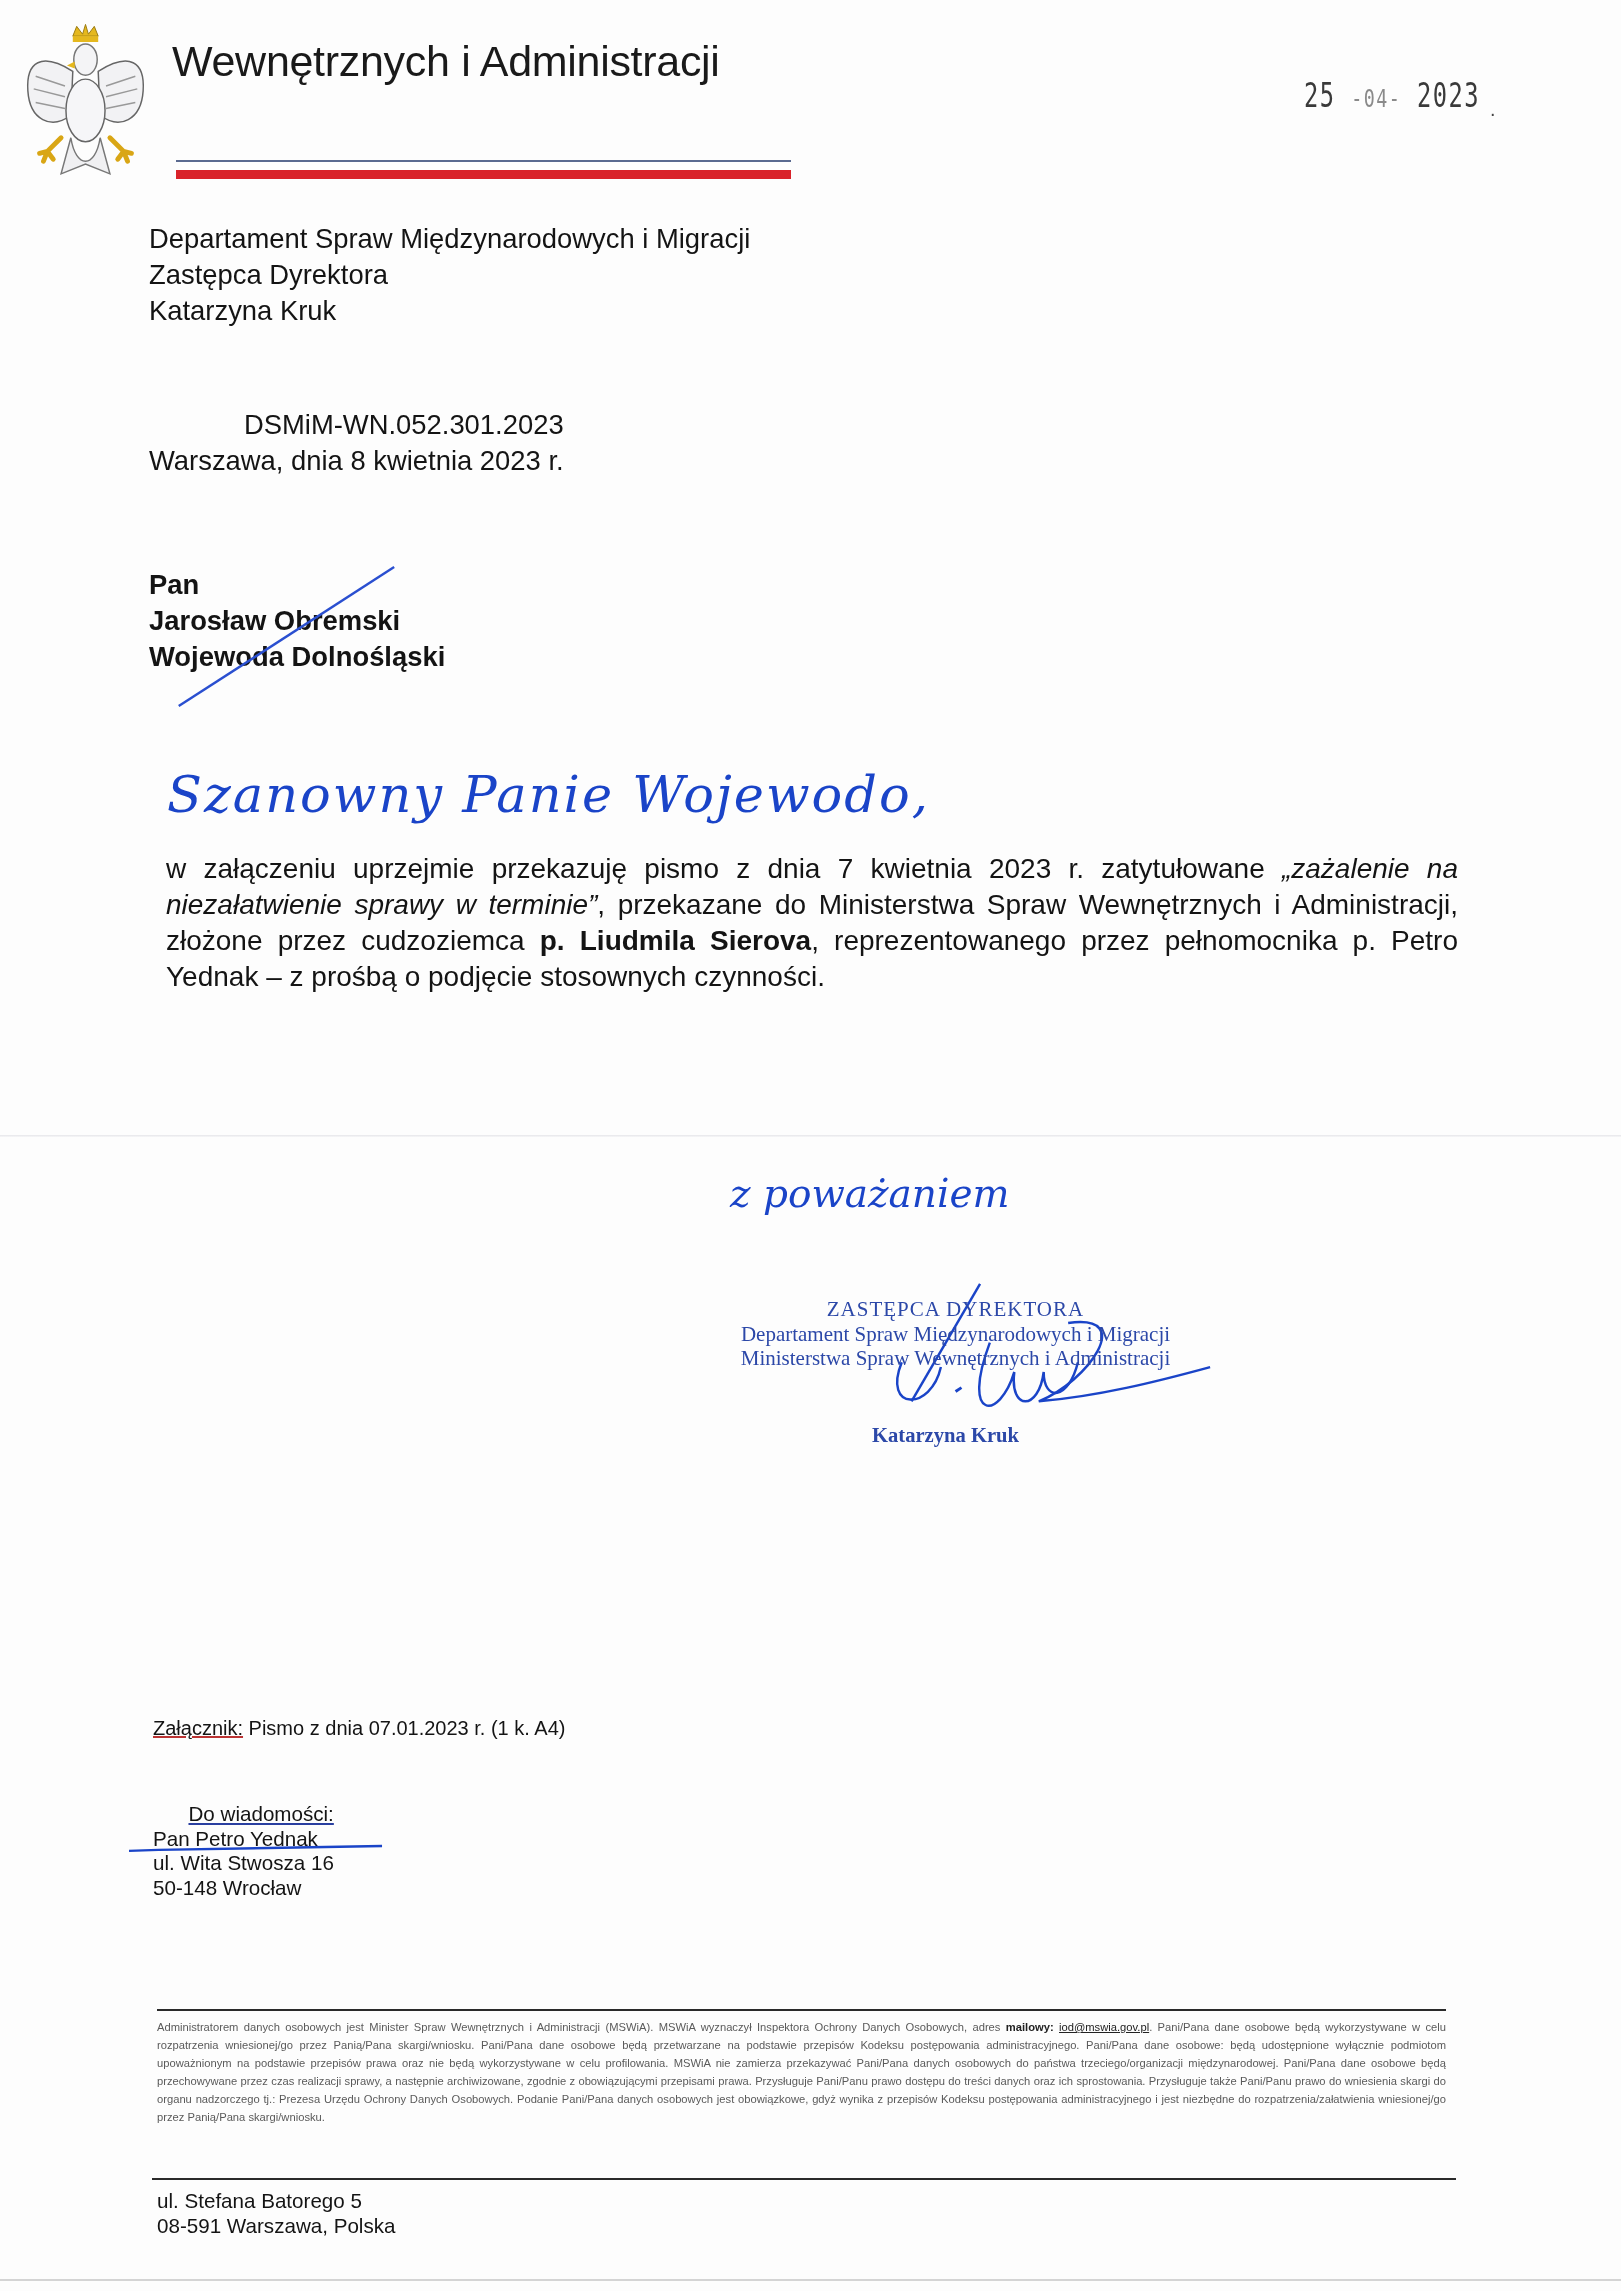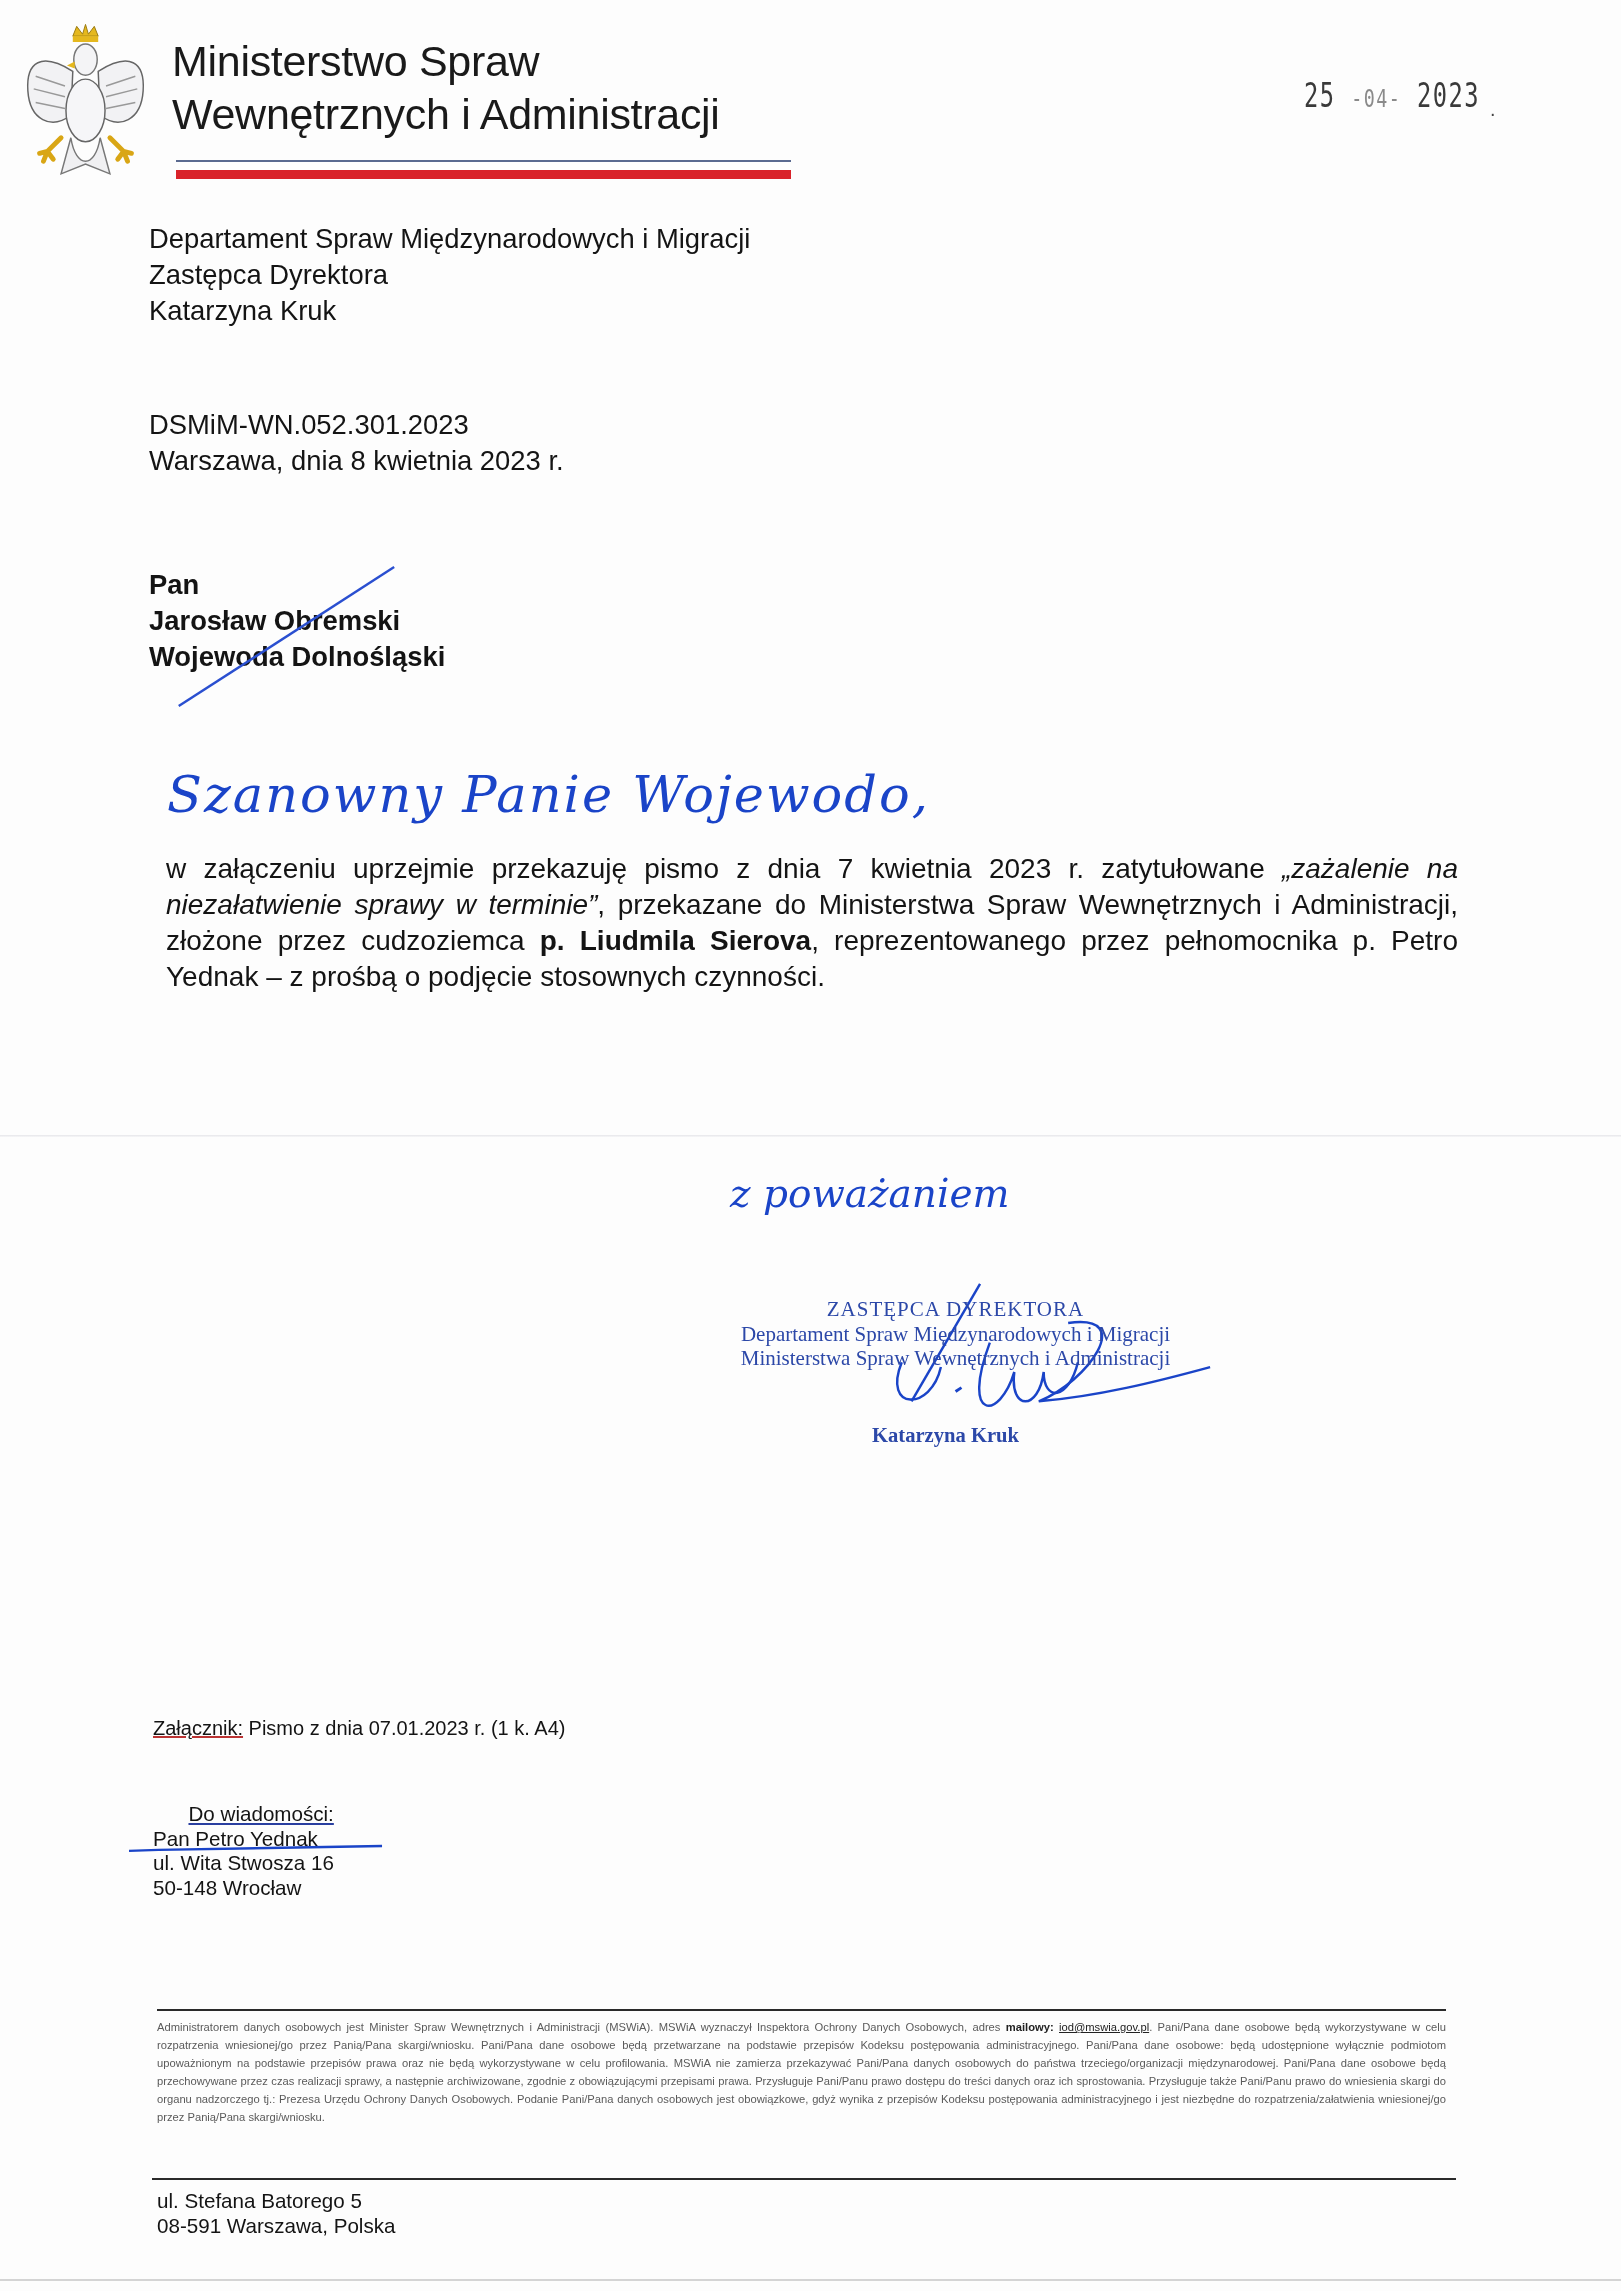--- a/index.html
+++ b/index.html
@@ -9,21 +9,21 @@
   .fold{position:absolute;left:0;width:1621px;height:2px;background:linear-gradient(#e6e6e9,#f7f7f8);}
   .fold.top{top:1135px;}
   .logo-eagle{left:21.6px;top:21.6px;width:127px;height:167px;}
   .ministry-name{left:172px;top:35px;font-size:43px;line-height:53px;color:#1a1a1a;letter-spacing:-0.3px;}
   .rule-thin{left:176px;top:160px;width:615px;height:2px;background:#5a6a90;}
   .rule-red{left:176px;top:170px;width:615px;height:8.8px;background:#d9232a;}
   .stamp-date{left:1304px;top:76px;font-family:"DejaVu Sans Mono","Liberation Mono",monospace;font-size:33px;color:#3a3a3a;letter-spacing:2px;transform:scaleX(0.72);transform-origin:left;}
   .stamp-date .mid{color:#8a8a8a;font-size:25.5px;}
   .stamp-dot{left:1490px;top:98px;font-size:19.6px;color:#444;}
   .dept{left:149px;top:221px;font-size:27.4px;line-height:36px;}
-  .refblock{left:149px;top:407px;font-size:27.4px;line-height:36px;}
+  .refblock{left:149px;top:407px;font-size:27.4px;line-height:36px;text-align:right;}
   .addressee{left:149px;top:567px;font-size:27.4px;line-height:36px;font-weight:bold;}
   .slash-pen{left:167px;top:559px;width:235px;height:157px;}
   .salutation{left:167px;top:765px;font-family:"DejaVu Serif",serif;font-style:italic;font-size:51px;color:#1a44c8;letter-spacing:2px;}
   .body-text{left:166px;top:851px;width:1292px;font-size:28px;line-height:36px;text-align:justify;}
   .body-text i{font-style:italic;}
   .regards{left:730px;top:1171px;font-family:"DejaVu Serif",serif;font-style:italic;font-size:39px;color:#1a44c8;}
   .sig-stamp{left:725px;top:1297px;width:461px;text-align:center;font-family:"Liberation Serif","DejaVu Serif",serif;color:#2c48a8;font-size:21px;line-height:24.5px;}
   .sig-stamp .title{letter-spacing:1px;}
   .sig-name{left:872px;top:1424px;font-family:"Liberation Serif",serif;font-weight:bold;color:#2c48a8;font-size:20.6px;}
   .signature{left:843px;top:1274px;width:372px;height:147px;}
@@ -52,21 +52,20 @@
   <path d="M54,40 l-8,4 l8,3z" fill="#e5b81e"></path>
   <path d="M52,50 C20,30 4,40 6,70 C8,100 30,110 50,95 Z" fill="#f2f2f4" stroke="#666" stroke-width="1.5"></path>
   <path d="M78,50 C110,30 126,40 124,70 C122,100 100,110 80,95 Z" fill="#f2f2f4" stroke="#666" stroke-width="1.5"></path>
   <path d="M14,55 l30,10 M12,68 l32,8 M14,82 l30,6 M116,55 l-30,10 M118,68 l-32,8 M116,82 l-30,6" stroke="#999" stroke-width="1.5"></path>
   <ellipse cx="65" cy="90" rx="20" ry="32" fill="#f6f6f8" stroke="#666" stroke-width="1.5"></ellipse>
   <path d="M50,118 C55,150 75,150 80,118 L90,155 L65,145 L40,155 Z" fill="#f0f0f2" stroke="#777" stroke-width="1.5"></path>
   <path d="M40,118 l-14,14 l-8,2 m8,-2 l-4,10 m4,-10 l6,8" stroke="#d9a615" stroke-width="5" fill="none" stroke-linecap="round"></path>
   <path d="M90,118 l14,14 l8,2 m-8,-2 l4,10 m-4,-10 l-6,8" stroke="#d9a615" stroke-width="5" fill="none" stroke-linecap="round"></path>
 </svg>
 <div class="abs ministry-name">
-  <div>Ministerstwo Spraw</div>
   <div>Wewnętrznych i Administracji</div>
 </div>
 <div class="abs rule-thin"></div>
 <div class="abs rule-red"></div>
 
 <div class="abs stamp-date">
   <span>25</span>
   <span class="mid">-04-</span>
   <span>2023</span>
 </div>

